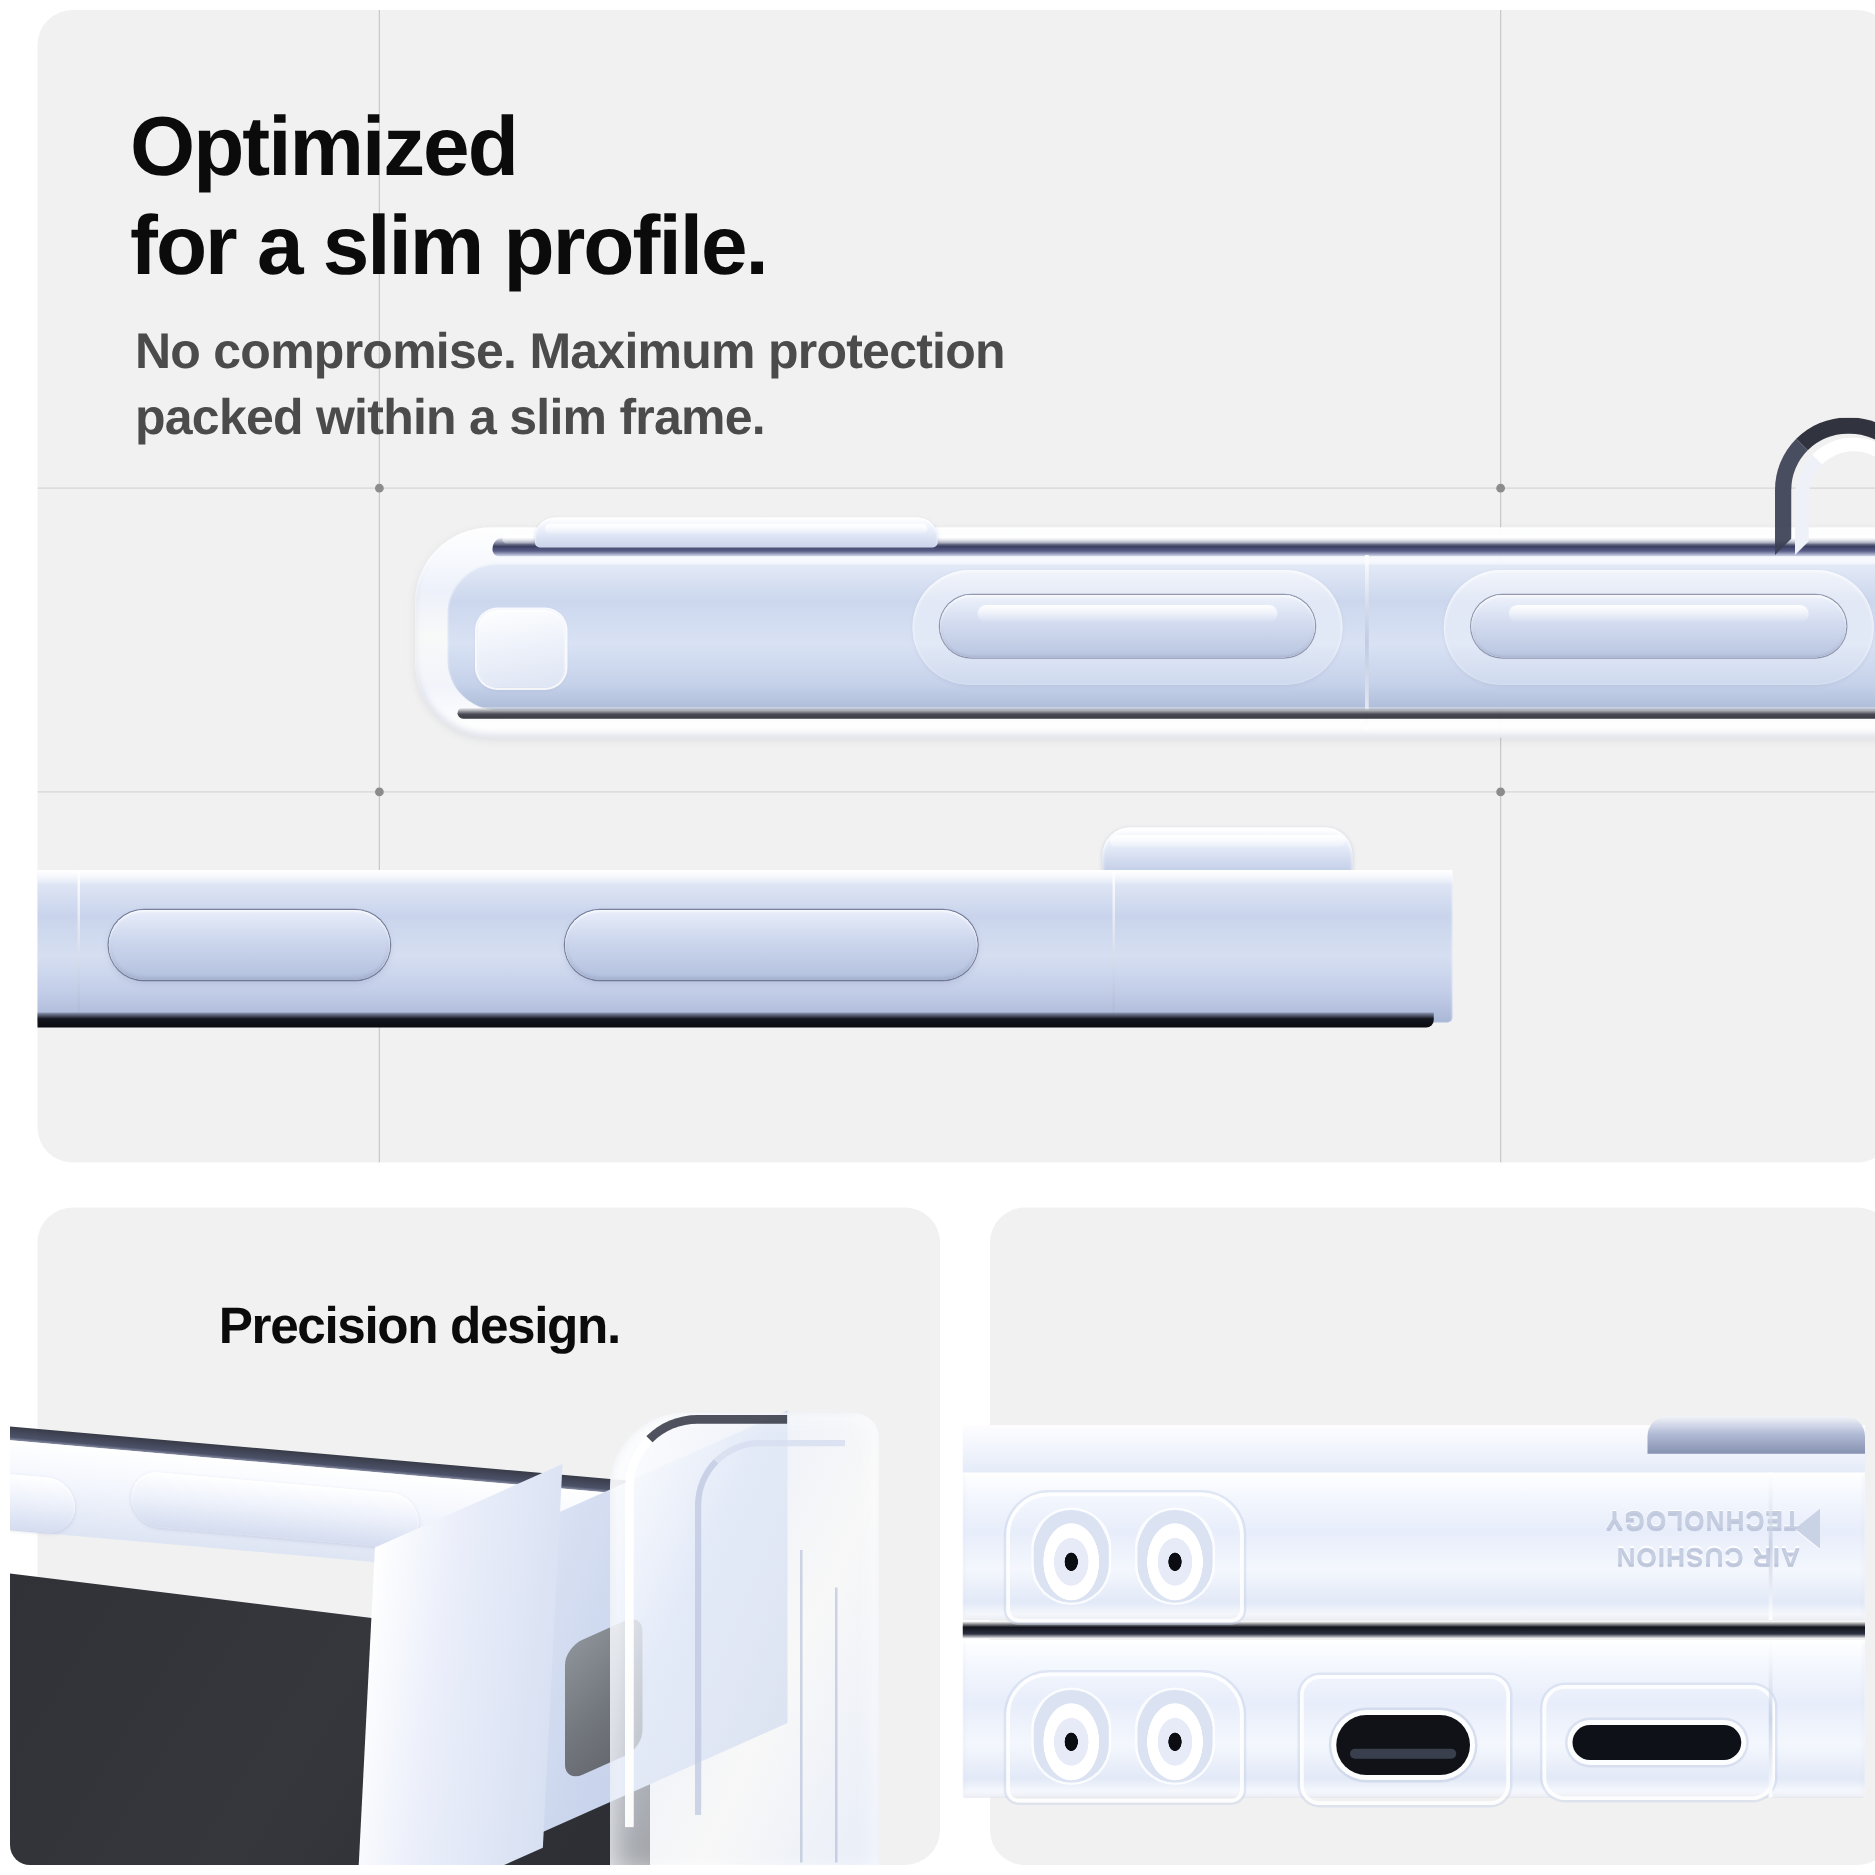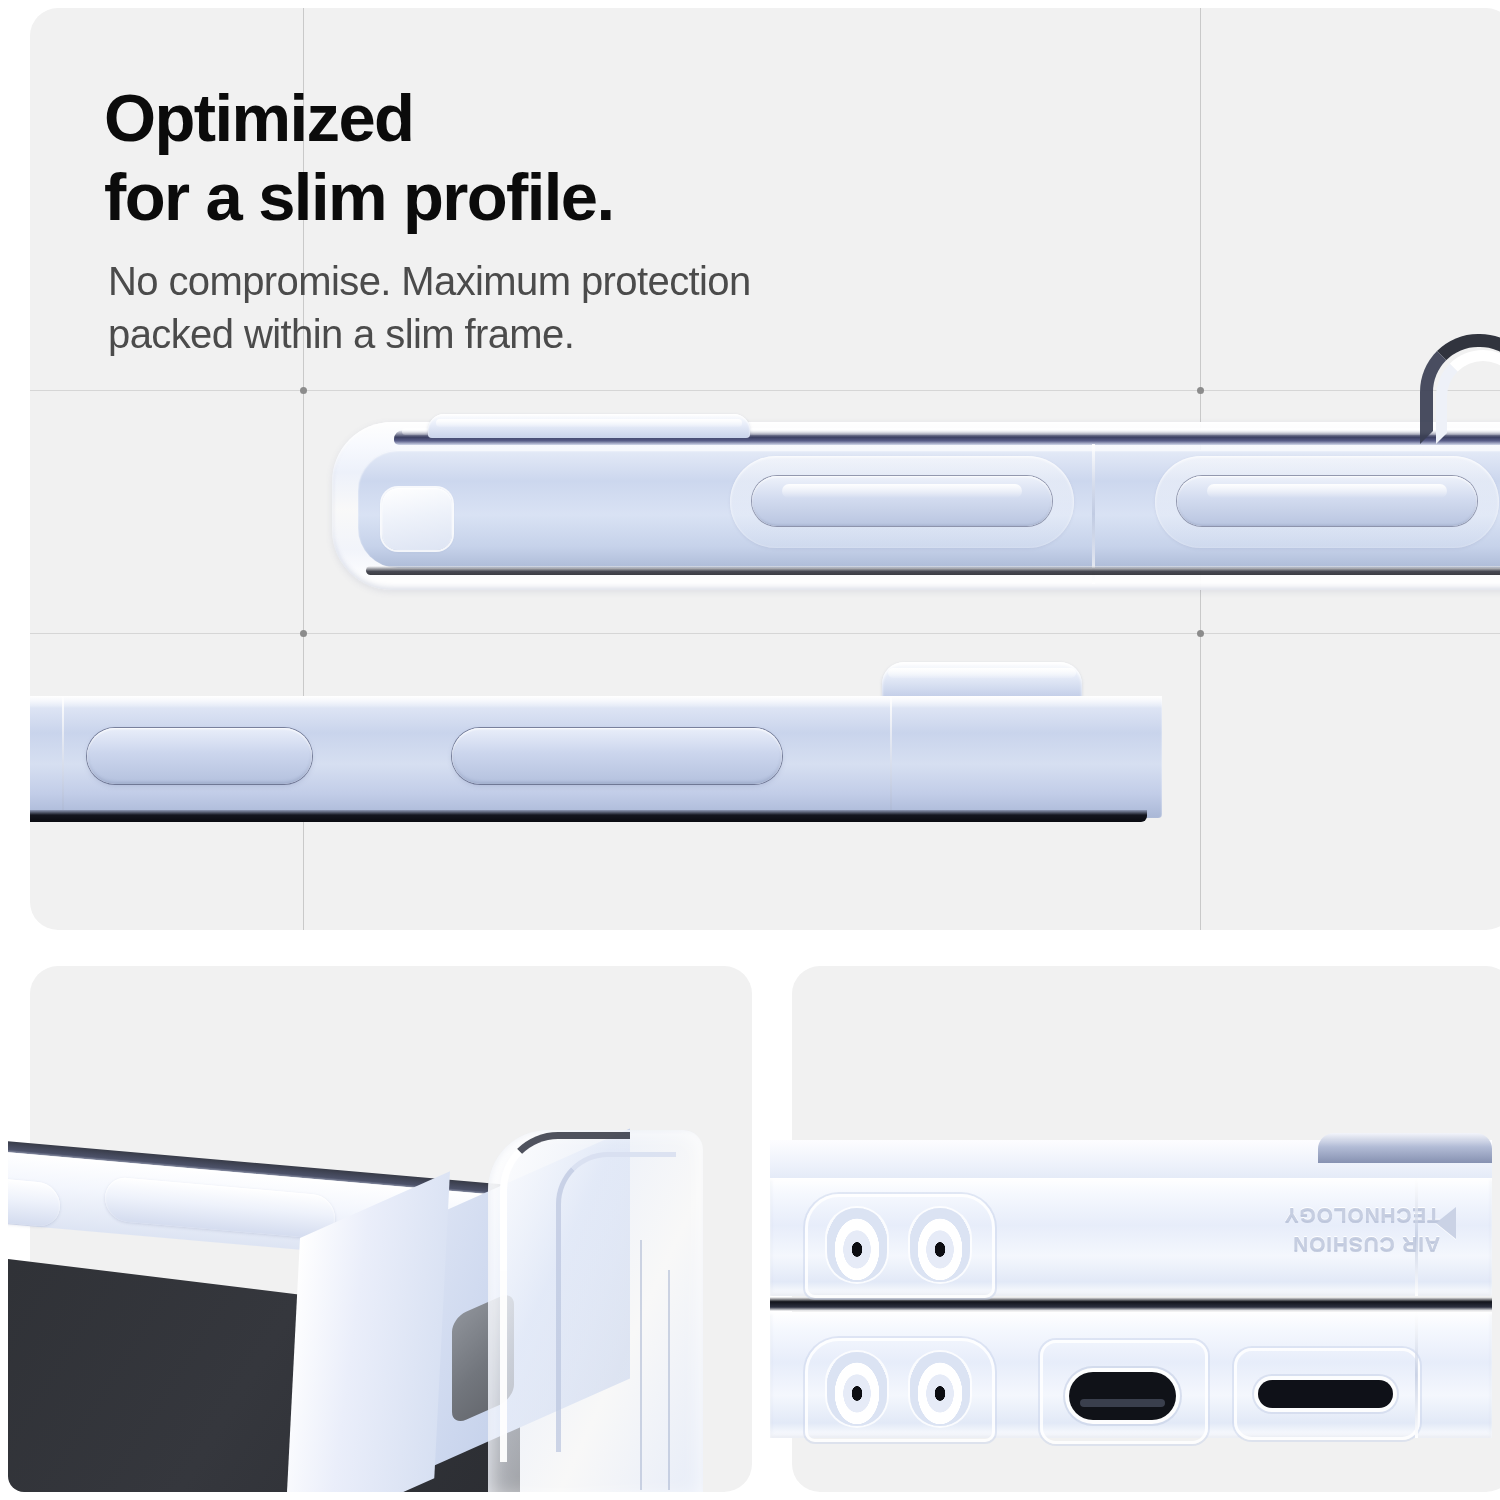--- a/index.html
+++ b/index.html
@@ -41,21 +41,21 @@
     line-height: 1.18;
     letter-spacing: -1.6px;
     color: #0b0b0b;
     white-space: pre-line;
   }
   .subheadline {
     position: absolute;
     left: 78px;
     top: 247px;
     font-size: 40px;
-    font-weight: 400;
+    font-weight: 700;
     line-height: 1.33;
     letter-spacing: -0.6px;
     color: #4b4b4b;
     white-space: pre-line;
   }
   .card-title {
     position: absolute;
     font-size: 41px;
     font-weight: 700;
     letter-spacing: -1.1px;
@@ -605,20 +605,21 @@
     <div class="pd-back"></div>
     <div class="pd-edge-strip"></div>
     <div class="pd-gray-tab"></div>
     <div class="pd-clear-corner"></div>
     <div class="pd-clear-lip"></div>
     <div class="pd-clear-lip2"></div>
     <div class="pd-hairline" style="left:640px; top:1240px; height:250px;"></div>
     <div class="pd-hairline" style="left:668px; top:1270px; height:220px;"></div>
   </div>
 
+  <div class="card-title" id="title-precision">Precision design.</div>
 
   <div class="panel" id="panel-right"></div>
 
   <div class="ea-scene" style="clip-path: inset(966px 8px 8px 770px round 16px);">
     <div class="ea-topband"></div>
     <div class="ea-cam-hint"></div>
 
     <div class="ea-bar" id="ea-bar-top"></div>
     <div class="ea-divider"></div>
     <div class="ea-bar" id="ea-bar-bottom"></div>

